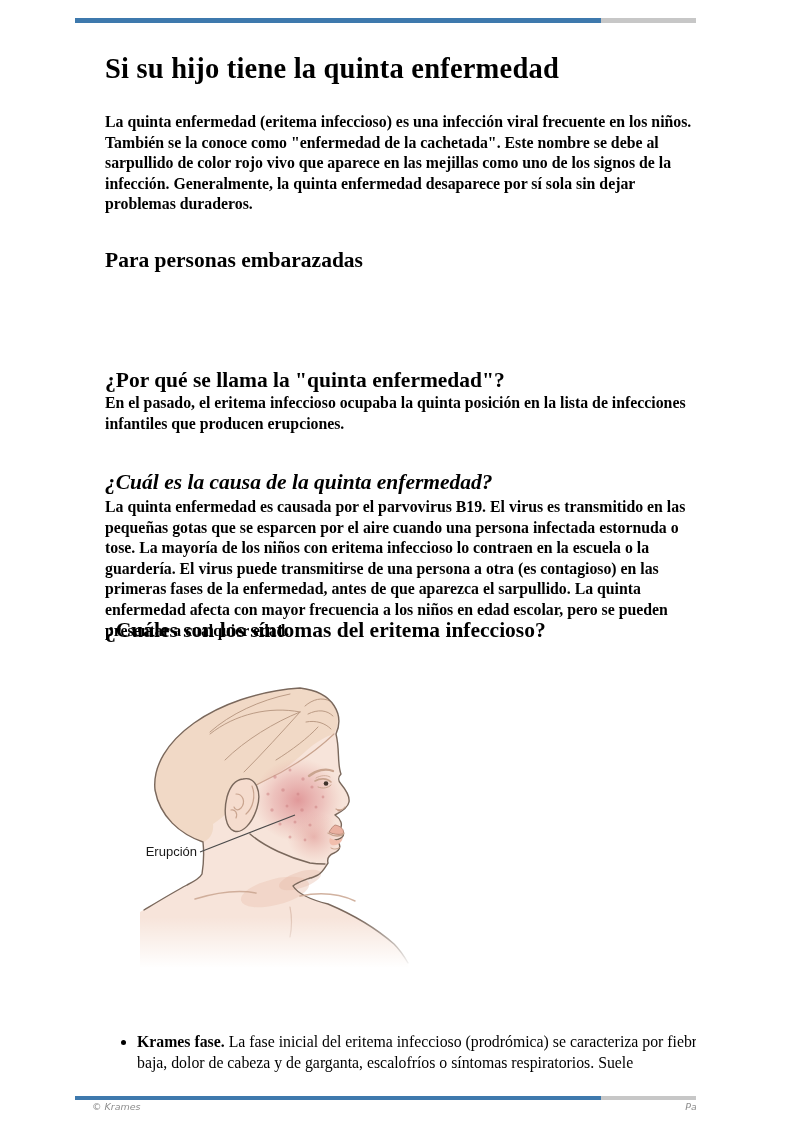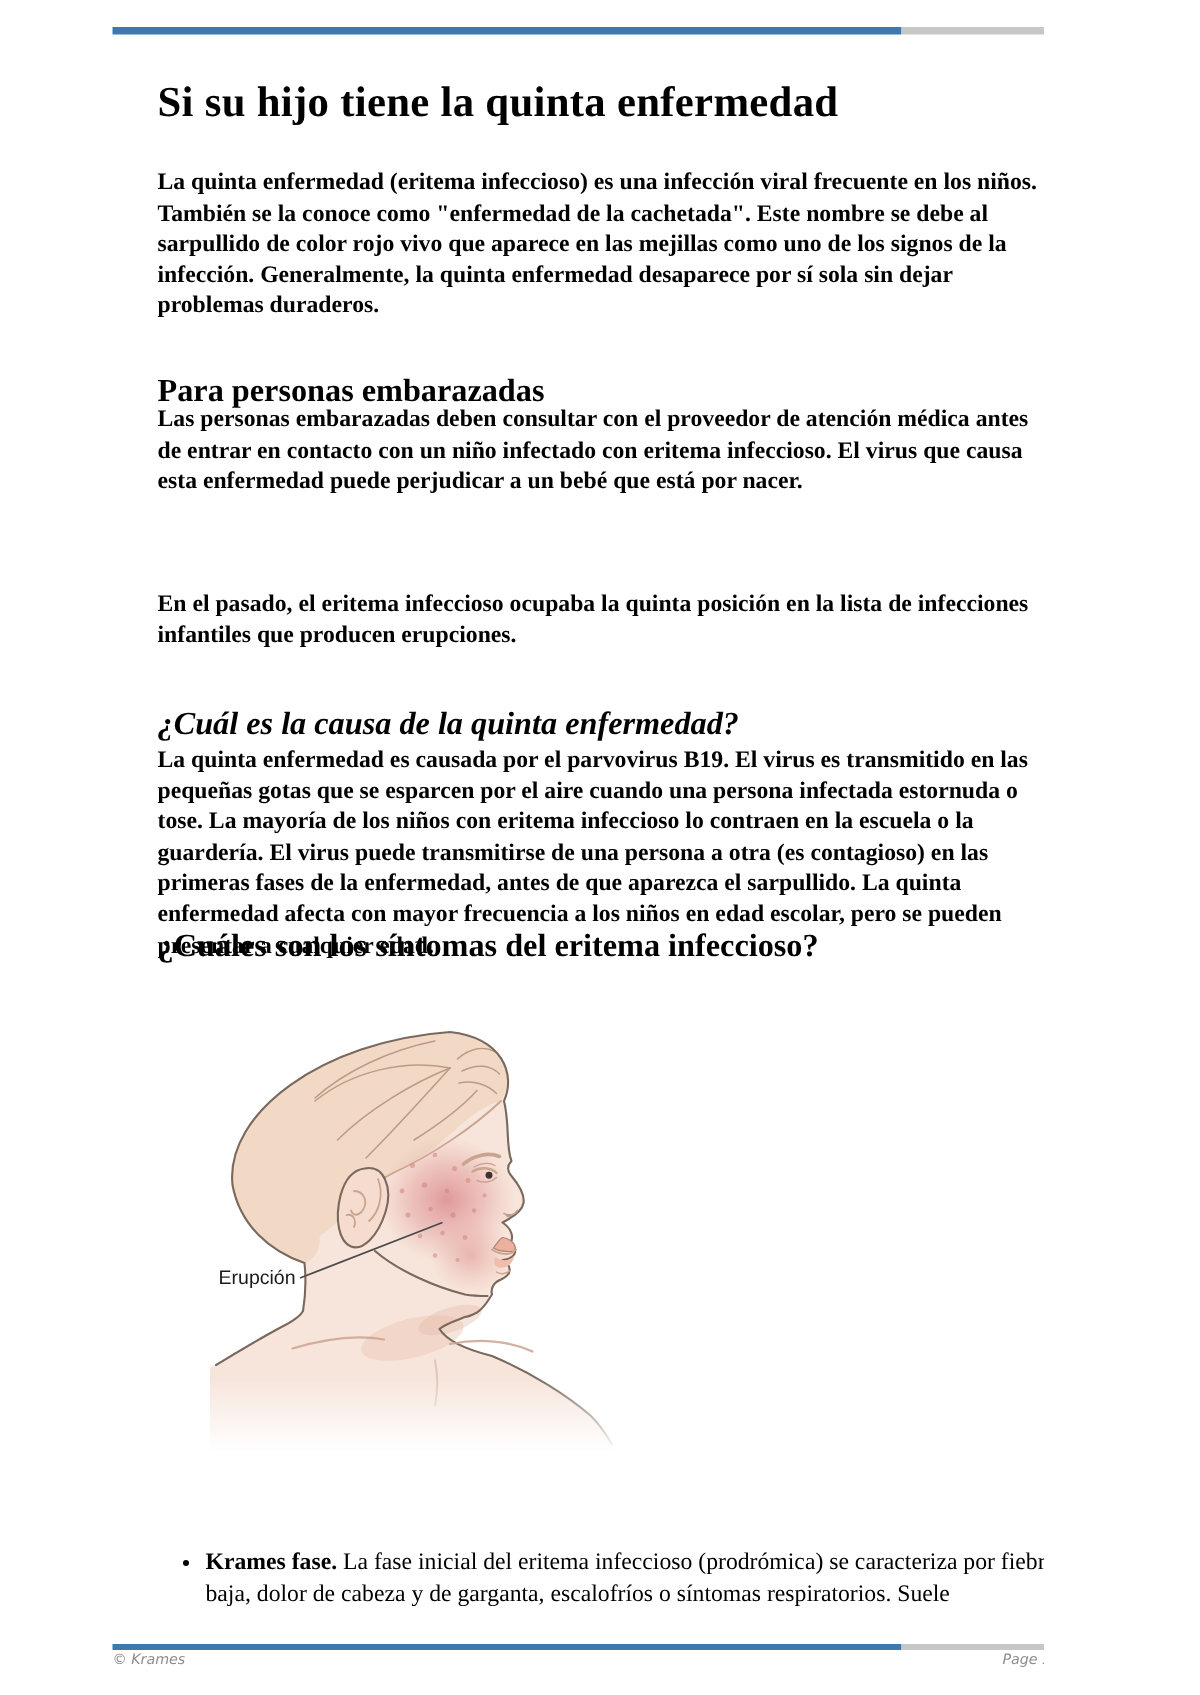--- a/index.html
+++ b/index.html
@@ -34,43 +34,43 @@
   
   .figure{position:absolute;left:140px;top:682px;width:350px;height:286px;}
   .skin-fill{fill:var(--skin);}
   .hair-fill{fill:var(--hair);}
   .ol{stroke:var(--outline);fill:none;stroke-width:1.4;stroke-linecap:round;stroke-linejoin:round;}
   .strand{stroke:#bb9b85;stroke-width:1;fill:none;stroke-linecap:round;}
   .soft{stroke:#c9a48f;fill:none;stroke-linecap:round;}
   .fig-label{font-family:"Liberation Sans", sans-serif;font-size:13px;fill:#1a1a1a;}
   
   .footer-row{
-    position:absolute;left:75px;top:1101px;width:647px;
+    position:absolute;left:92px;top:1101px;width:647px;
     display:flex;justify-content:space-between;
     font-family:"DejaVu Sans", sans-serif;font-style:italic;
     font-size:9.5px;color:var(--footer_text);gap:24px;
   }
 </style>
 </head>
 <body>
 
 <div class="page">
 
   <div class="bar bar-top">
     <div class="blue"></div>
     <div class="gray"></div>
   </div>
 
   <div class="tb doc-title">Si su hijo tiene la quinta enfermedad</div>
 
   <div class="tb para p1">La quinta enfermedad (eritema infeccioso) es una infección viral frecuente en los niños. También se la conoce como "enfermedad de la cachetada". Este nombre se debe al sarpullido de color rojo vivo que aparece en las mejillas como uno de los signos de la infección. Generalmente, la quinta enfermedad desaparece por sí sola sin dejar problemas duraderos.</div>
 
   <div class="tb h2 h2a">Para personas embarazadas</div>
-  <div class="tb para p2">Las personas embarazadas deben consultar con el proveedor de atención médica antes de entrar en contacto con un niño infectado con eritema infeccioso. El virus que causa esta enfermedad puede perjudicar a un bebé que está por nacer.</div>
-
+
+  <div class="tb h2 h2b">¿Por qué se llama la "quinta enfermedad"?</div>
   <div class="tb para p3">En el pasado, el eritema infeccioso ocupaba la quinta posición en la lista de infecciones infantiles que producen erupciones.</div>
 
   <div class="tb h2 h2c">¿Cuál es la causa de la quinta enfermedad?</div>
   <div class="tb para p4">La quinta enfermedad es causada por el parvovirus B19. El virus es transmitido en las pequeñas gotas que se esparcen por el aire cuando una persona infectada estornuda o tose. La mayoría de los niños con eritema infeccioso lo contraen en la escuela o la guardería. El virus puede transmitirse de una persona a otra (es contagioso) en las primeras fases de la enfermedad, antes de que aparezca el sarpullido. La quinta enfermedad afecta con mayor frecuencia a los niños en edad escolar, pero se pueden presentar a cualquier edad.</div>
 
   <div class="tb h2 h2d">¿Cuáles son los síntomas del eritema infeccioso?</div>
 
   <div class="figure">
     <svg width="350" height="286" viewBox="0 0 350 286">
       <defs>

